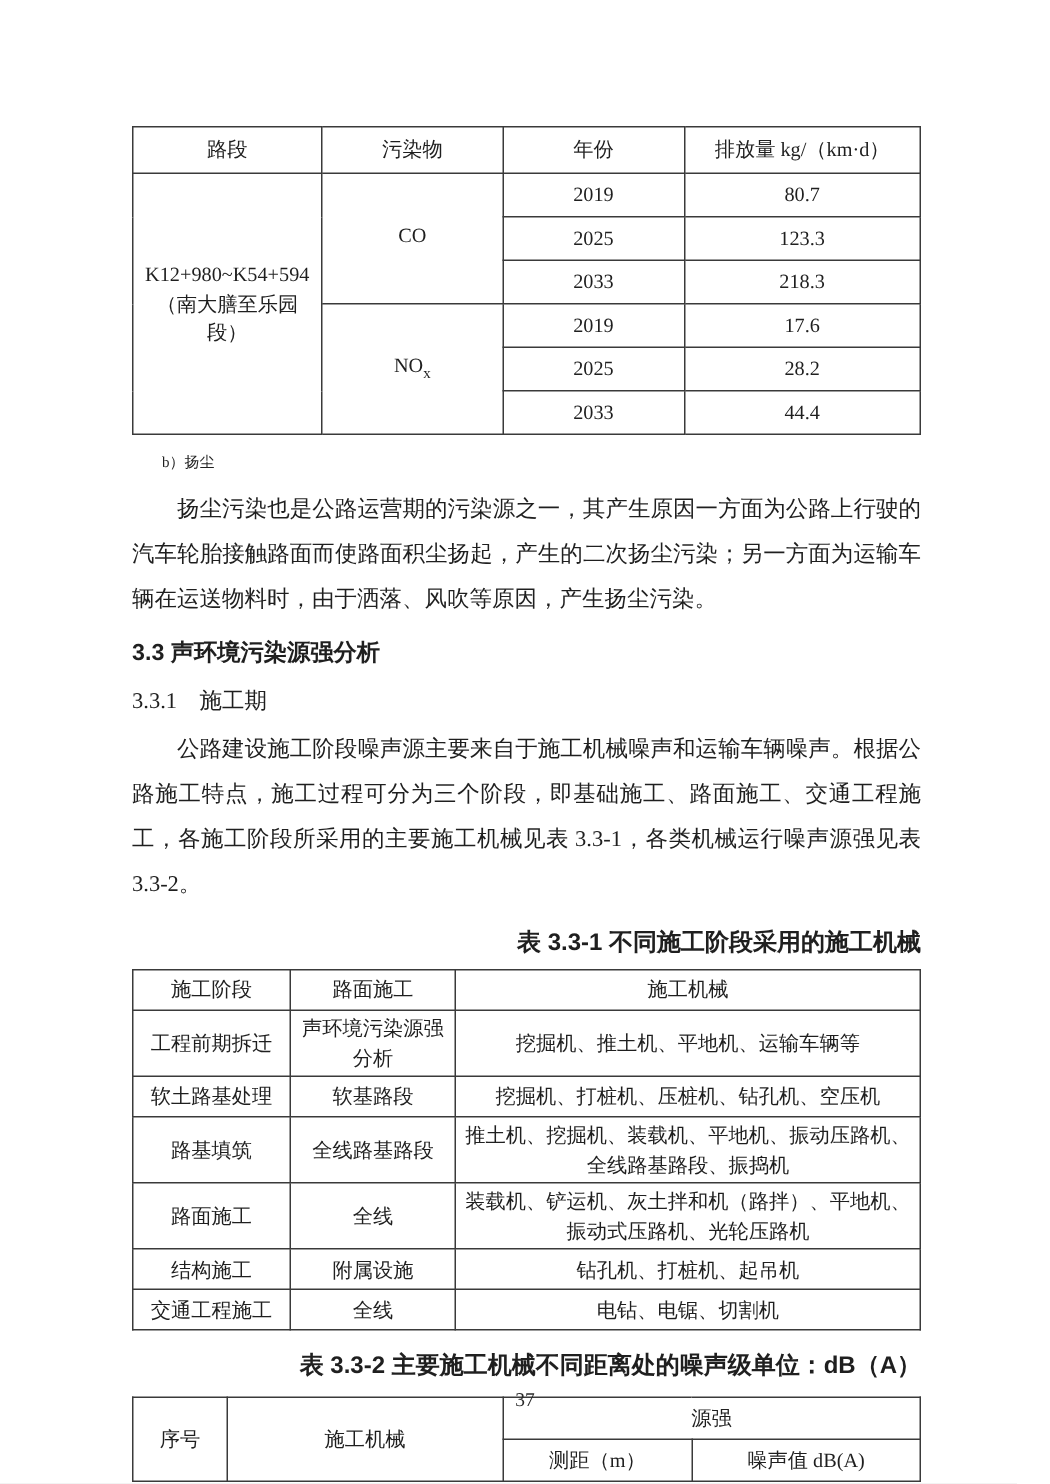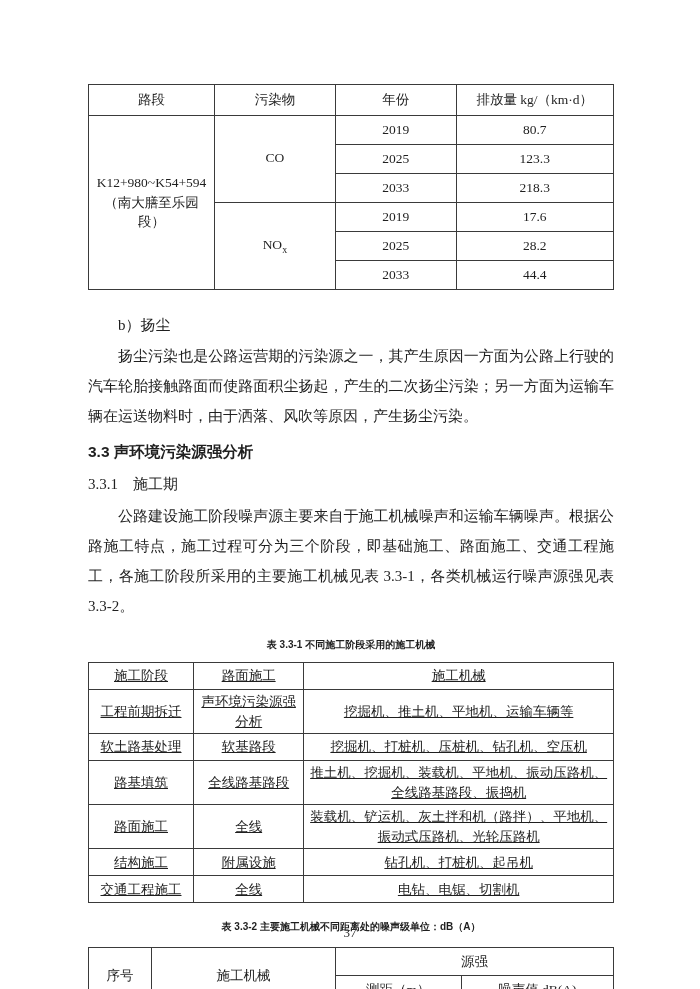--- a/index.html
+++ b/index.html
@@ -32,22 +32,22 @@
     padding: 2px 5px;
     line-height: 1.45;
     word-break: break-all;
   }
   
   .emissions td { height: 24px; }
   .emissions tr.hdr td { height: 26px; }
   .emissions sub { font-size: 10px; }
   
   .list-item {
-    margin: 24px 0 0 0;
-    font-size: 15px;
+    margin: 8px 0 0 0;
+    font-size: 10px;
     text-indent: 2em;
     line-height: 22px;
   }
   .para {
     margin: 5px 0 0 0;
     font-size: 15px;
     line-height: 30px;
     text-align: justify;
     text-indent: 2em;
   }
@@ -59,28 +59,28 @@
     line-height: 24px;
   }
   .h3 {
     margin: 8px 0 0 0;
     font-size: 15px;
     font-weight: normal;
     line-height: 24px;
   }
   .caption {
     margin: 14px 0 0 0;
-    text-align: center;
+    text-align: right;
     font-family: "Liberation Sans", "DejaVu Sans", sans-serif;
-    font-size: 10px;
+    font-size: 16px;
     font-weight: bold;
     line-height: 20px;
   }
   .caption2 { }
-  .machinery { margin-top: 7px; text-decoration: underline; }
+  .machinery { margin-top: 7px; }
   .machinery td { height: 22px; }
   .noise { margin-top: 10px; }
   .noise td { height: 23px; }
   .page-number {
     position: absolute;
     bottom: 48px;
     left: 0;
     width: 100%;
     text-align: center;
     font-size: 13px;

